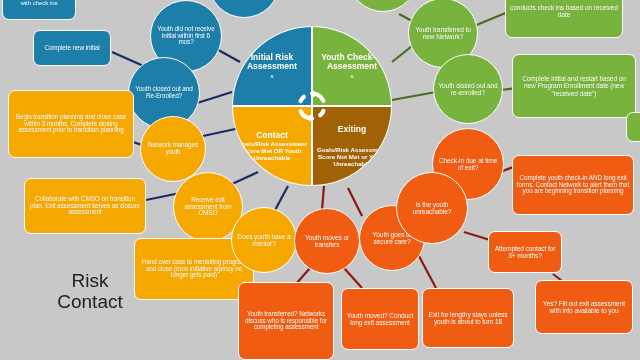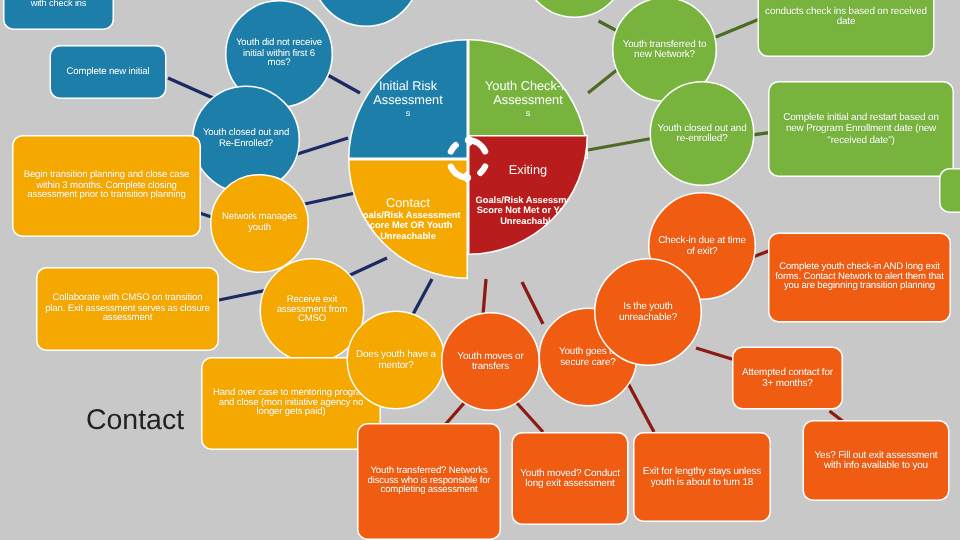--- a/index.html
+++ b/index.html
@@ -46,22 +46,22 @@
     position:absolute;width:80px;height:80px;
     box-sizing:border-box;
     border:1.5px solid #ffffff;
     color:#fff;
     display:flex;flex-direction:column;align-items:center;justify-content:center;
     text-align:center;line-height:1.1;overflow:hidden;
   }
   #q-tl{left:0;top:0;border-radius:80px 0 0 0;background:#1d7fa9;}
   #q-tr{left:80px;top:0;border-radius:0 80px 0 0;background:#78b33e;}
   #q-bl{left:0;top:80px;border-radius:0 0 0 80px;background:#f5a800;}
-  #q-br{left:80px;top:64px;border-radius:0 0 80px 0;background:#b91c1c;gap:12px;}
-  .quad .qt{font-weight:normal;font-size:8.5px;margin-bottom:1px;}
+  #q-br{left:80px;top:80px;border-radius:0 0 80px 0;background:#a16207;gap:12px;}
+  .quad .qt{font-weight:bold;font-size:8.5px;margin-bottom:1px;}
   .quad .qs{font-size:6.2px;font-weight:bold;}
   .quad .qn{font-size:6px;}
   #q-tl .qt,#q-tr .qt{font-size:8.5px;}
   #pie-hub{
     position:absolute;left:62px;top:62px;width:36px;height:36px;
     pointer-events:none;
   }
 
   
   #title{
@@ -203,16 +203,17 @@
       <path d="M18 5.5 a12.5 12.5 0 0 1 11.4 7.4" fill="none" stroke="#ffffff" stroke-width="4.2" stroke-linecap="round"></path>
       <path d="M18 30.5 a12.5 12.5 0 0 1 -11.4 -7.4" fill="none" stroke="#ffffff" stroke-width="4.2" stroke-linecap="round"></path>
       <polygon points="18,1.5 23.5,6 18,10.5" fill="#ffffff"></polygon>
       <polygon points="18,25.5 12.5,30 18,34.5" fill="#ffffff"></polygon>
       <path d="M6.6 13 a12.5 12.5 0 0 1 3.2 -4.2" fill="none" stroke="#ffffff" stroke-width="4.2" stroke-linecap="round"></path>
       <path d="M29.4 23 a12.5 12.5 0 0 1 -3.2 4.2" fill="none" stroke="#ffffff" stroke-width="4.2" stroke-linecap="round"></path>
     </svg>
   </div>
 
   <div id="title">
+    <div>Risk</div>
     <div>Contact</div>
   </div>
 
 </div>
 
 </body></html>

